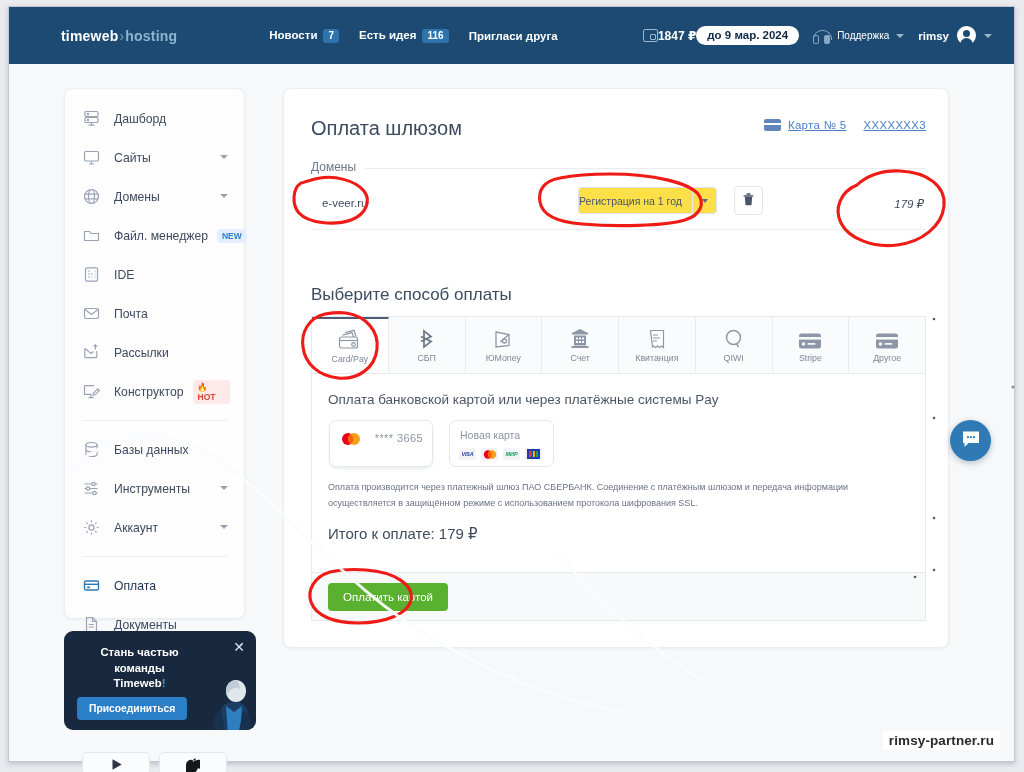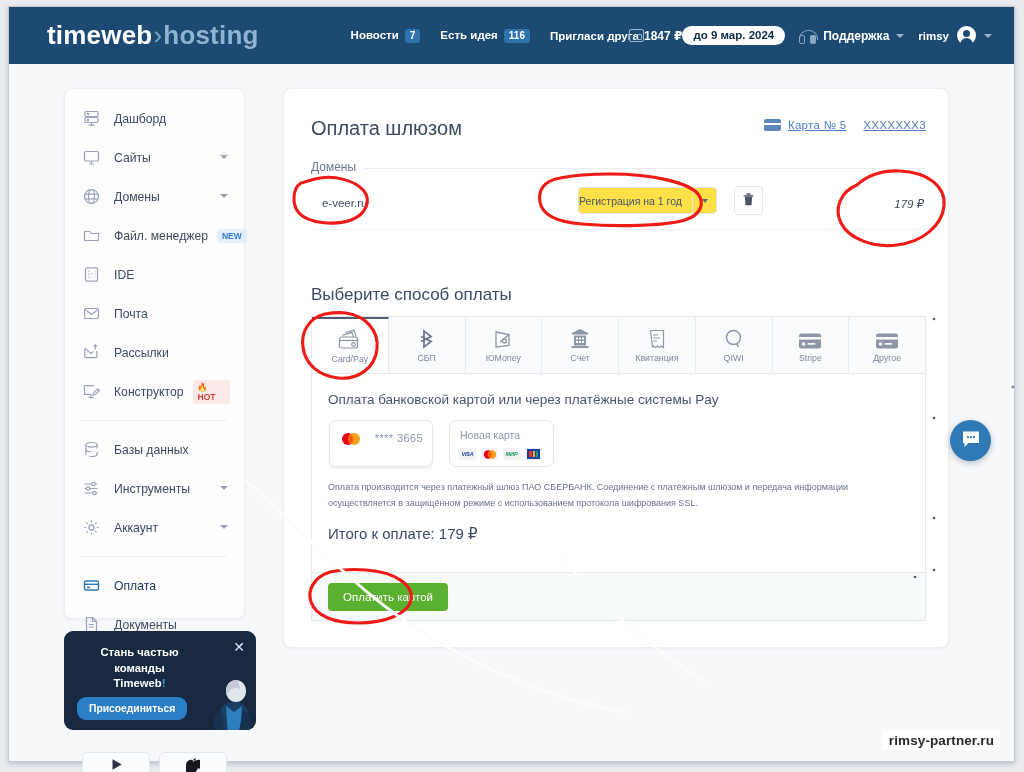--- a/index.html
+++ b/index.html
@@ -17,39 +17,39 @@
     position:absolute; left:8px; top:6px; width:1007px; height:756px;
     background:#f7f8fa;
     border:1px solid #c3c8d2;
     box-shadow: 0 2px 5px rgba(60,70,90,.25);
   }
   
   #topbar{
     position:absolute; left:9px; top:7px; width:1005px; height:57px;
     background:#1d4a72; display:flex; align-items:center;
   }
-  .tw-logo{ margin-left:38px; font-size:26px; letter-spacing:.2px; font-weight:bold;}
+  .tw-logo{ margin-left:52px; font-size:14px; letter-spacing:.2px; font-weight:bold;}
   .tw-logo .a{ color:#ffffff; }
   .tw-logo .arrow{ color:#7ba7c9; font-weight:normal; padding:0 1px; }
   .tw-logo .b{ color:#8fb4d2; font-weight:bold;}
   #topnav{ display:flex; align-items:center; margin-left:92px; gap:20px;}
   .tnav{ color:#ffffff; font-size:11.5px; display:flex; gap:6px; font-weight:bold;}
   .tbadge{
     background:#2f73ad; color:#fff; border-radius:3px; font-size:10px;
     padding:1px 5px 2px; font-weight:bold; line-height:1.1;
   }
   #topright{ position:absolute; right:22px; top:0; height:57px; display:flex; align-items:center; gap:14px;}
   .balance{ color:#fff; font-size:12px; font-weight:bold; display:flex; align-items:center; }
   .wallet-ic{ width:15px;height:13px;border:1.6px solid #9bb8d0;border-radius:2px;position:relative;}
   .wallet-ic:after{content:"";position:absolute;right:1px;top:4px;width:4px;height:4px;border:1.4px solid #9bb8d0;border-radius:1px;}
   .pill{
     background:#fff; color:#0d2b45; border-radius:11px; font-size:11.5px;
     padding:3px 11px 4px; font-weight:bold;
   }
-  .support{ color:#fff; font-size:12px; font-weight:bold; display:flex; align-items:center; gap:7px;}
+  .support{ color:#fff; font-size:10px; font-weight:normal; display:flex; align-items:center; gap:7px;}
   .hp-ic{ width:17px;height:12px;position:relative;}
   .hp-ic:before{content:"";position:absolute;left:0;top:0;width:17px;height:9px;border:1.6px solid #87a7c2;border-bottom:none;border-radius:9px 9px 0 0;}
   .hp-ic:after{content:"";position:absolute;left:0;top:5px;width:4px;height:7px;border:1.6px solid #87a7c2;border-radius:2px;box-shadow:11px 0 0 -0px #87a7c2 , 9px 0 0 0 transparent;}
   .hp-r{position:absolute;right:0;top:5px;width:4px;height:7px;border:1.6px solid #87a7c2;border-radius:2px;}
   .chev{ width:0;height:0;border-left:4px solid transparent;border-right:4px solid transparent;border-top:4px solid #9ab6cd;}
   .userwrap{ color:#fff;font-size:11.5px;font-weight:bold;display:flex;align-items:center;gap:8px;}
   .avatar{ width:19px;height:19px;border-radius:50%;background:#fff;position:relative;}
   .avatar:before{content:"";position:absolute;left:6px;top:3.5px;width:7px;height:7px;border-radius:50%;background:#1d4a72;}
   .avatar:after{content:"";position:absolute;left:3px;top:11.5px;width:13px;height:8px;border-radius:7px 7px 0 0;background:#1d4a72;}
 
@@ -74,21 +74,21 @@
 
   
   #promo{
     position:absolute; left:64px; top:631px; width:192px; height:99px;
     background:#18293f; border-radius:9px; overflow:hidden;text-align:center;
   }
   #promo .ptxt{ position:absolute; left:13px; top:14px; width:125px; color:#fff;
     font-size:11.3px; font-weight:bold; line-height:1.38;}
   #promo .ptxt .ex{ color:#3f9ae0; }
   #promo .pbtn{ position:absolute; left:13px; top:66px; background:#2b7fc7; color:#fff;
-    font-size:10.3px; border-radius:9px; padding:6px 12px; font-weight:bold;}
+    font-size:10.3px; border-radius:4px; padding:6px 12px; font-weight:bold;}
   #promo .pclose{ position:absolute; right:11px; top:8px; color:#dfe6ee; font-size:14px;}
   #promo .robot{ position:absolute; right:-4px; bottom:-6px; width:62px; height:74px;}
 
   
   #main{
     position:absolute; left:283px; top:88px; width:666px; height:560px;
     background:#fff; border-radius:8px; border:1px solid #eceef2;
     box-shadow:0 1px 3px rgba(80,90,110,.07);
   }
   #pagetitle{ position:absolute; left:27px; top:28px; font-size:20px; color:#3d4b60;}

